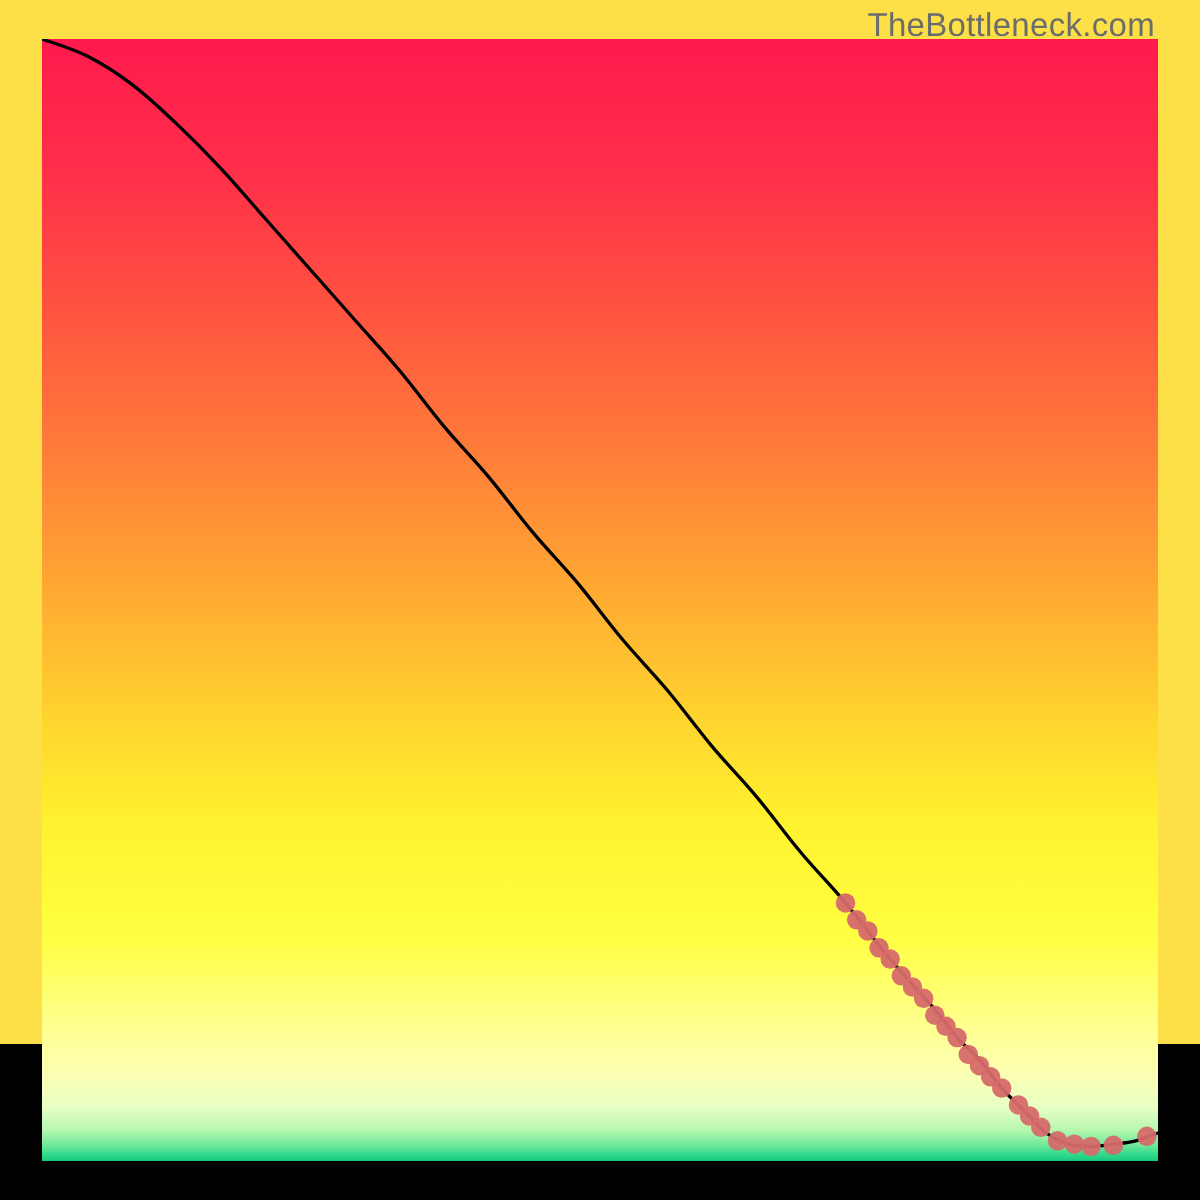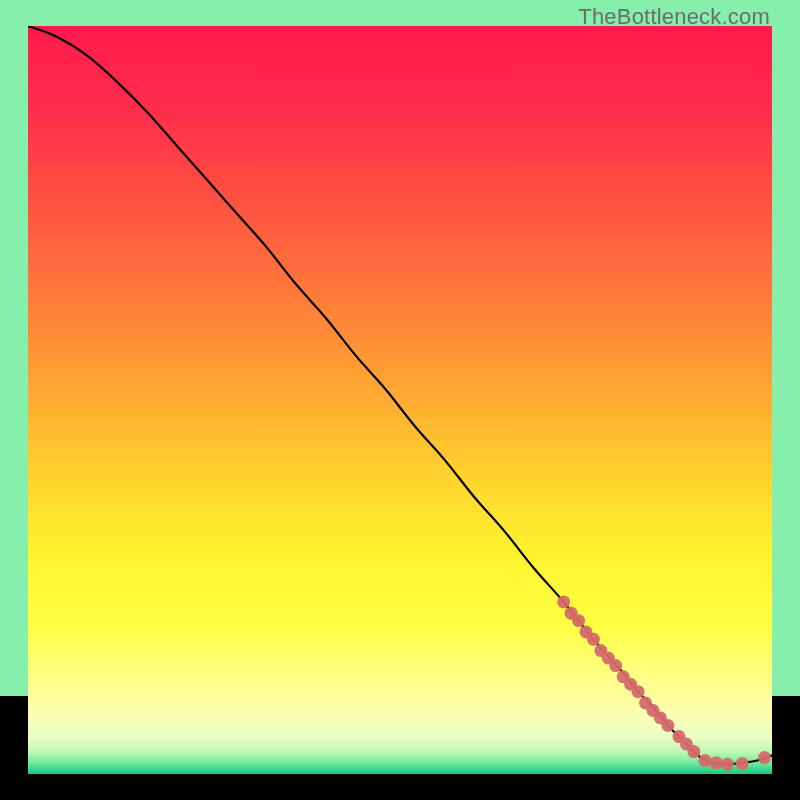--- a/index.html
+++ b/index.html
@@ -8,21 +8,21 @@
     width: 800px;
     height: 800px;
     overflow: hidden;
     background: #000;
     font-family: Arial, Helvetica, sans-serif;
   }
   .frame {
     position: relative;
     width: 800px;
     height: 696px;
-    background: #86efac;
+    background: #fde047;
   }
   .plot {
     position: absolute;
     left: 28px;
     top: 26px;
     width: 744px;
     height: 748px;
     
   }
   .watermark {

